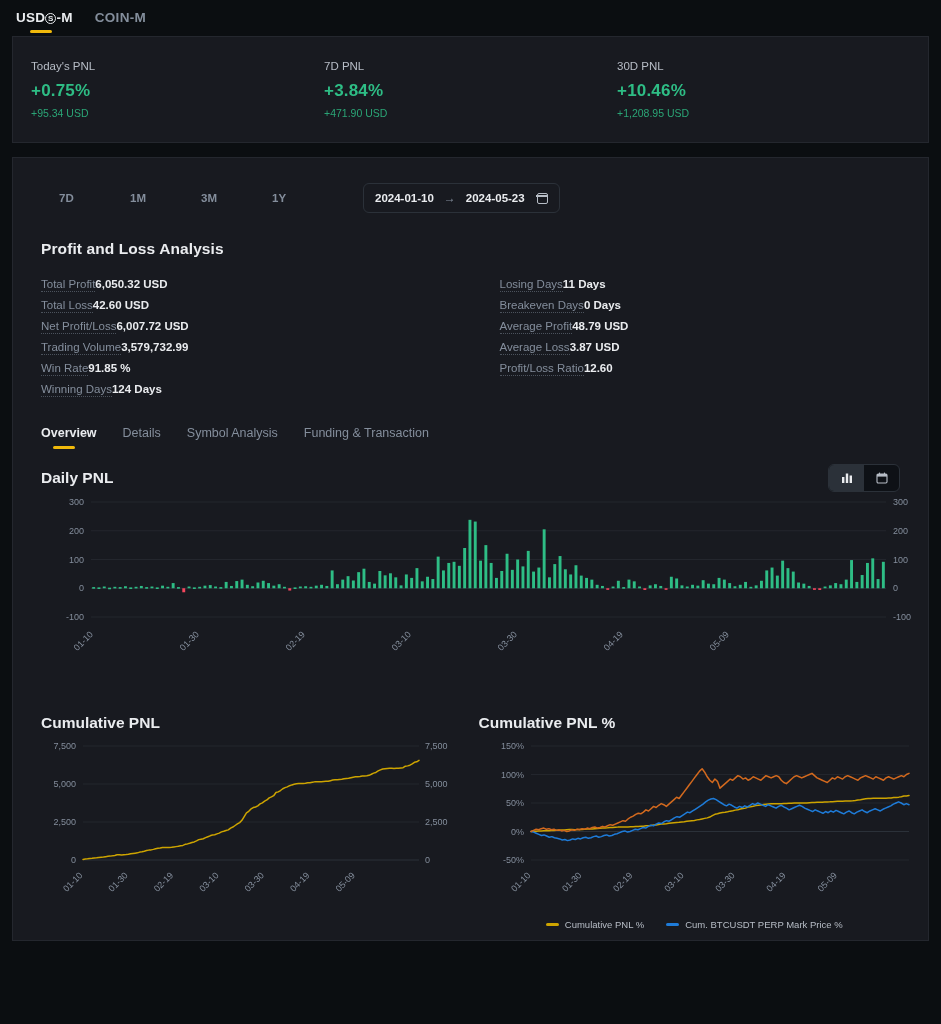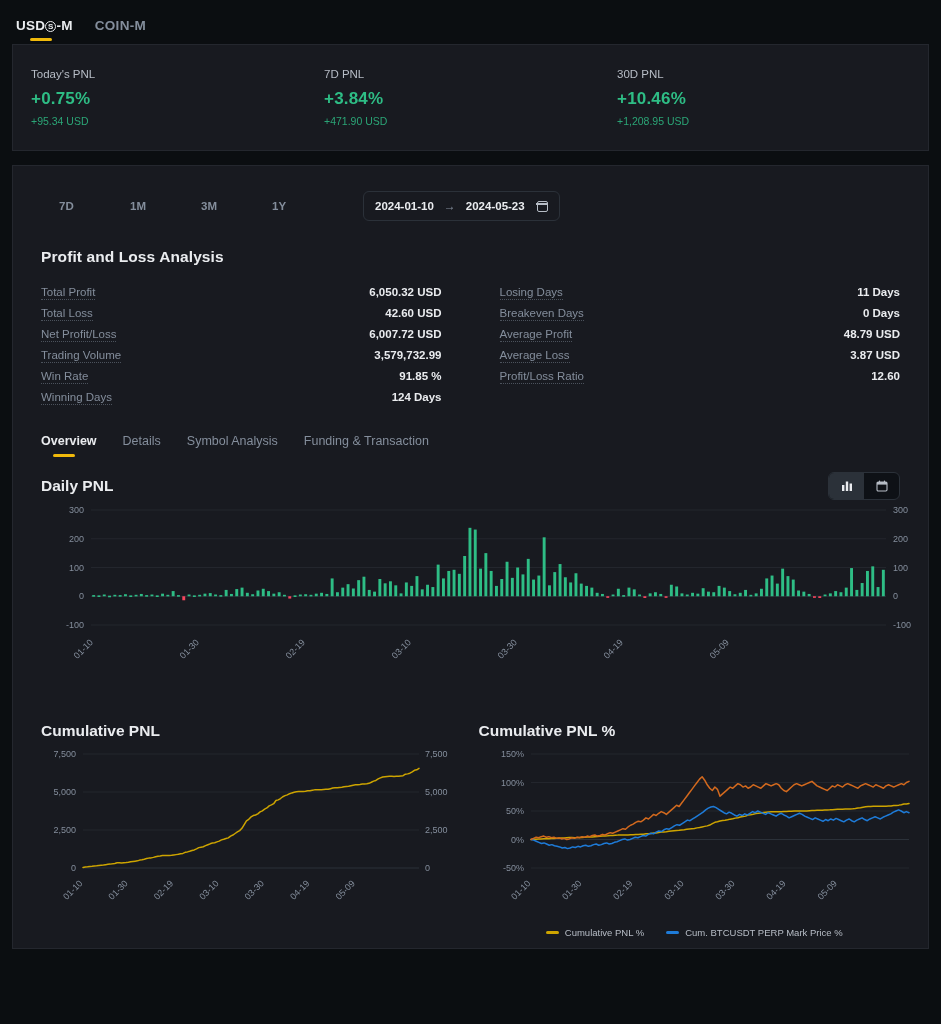--- a/index.html
+++ b/index.html
@@ -6,21 +6,21 @@
   html, body {
     width: 941px; height: 1024px;
     background: #0b0e11;
     font-family: "Liberation Sans", sans-serif;
     color: #eaecef;
     overflow: hidden;
   }
   .page { width: 941px; height: 1024px; position: relative; padding: 0 12px; }
 
   
-  .toptabs { display: flex; align-items: flex-end; gap: 22px; height: 44px; padding: 0 4px; }
+  .toptabs { display: flex; align-items: flex-end; gap: 22px; height: 36px; padding: 0 4px; }
   .toptab { font-size: 13.5px; font-weight: 700; color: #848e9c; letter-spacing: .3px;
             position: relative; padding-bottom: 11px; cursor: pointer; white-space: nowrap; }
   .toptab.active { color: #eaecef; }
   .toptab.active::after { content: ""; position: absolute; left: 14px; bottom: 3px;
             width: 22px; height: 3px; border-radius: 2px; background: #f0b90b; }
   .scoin { display: inline-block; width: 11px; height: 11px; border: 1.3px solid currentColor;
            border-radius: 50%; font-size: 8px; line-height: 9px; text-align: center;
            vertical-align: 1px; font-weight: 700; }
 
   
@@ -45,21 +45,21 @@
   .cal { width: 11px; height: 11px; border: 1.3px solid #b7bdc6; border-radius: 2px;
          position: relative; margin-left: 2px; }
   .cal::before { content:""; position:absolute; left:-1.3px; right:-1.3px; top:1.5px;
          height:2px; background:#b7bdc6; }
 
   .sectitle { font-size: 15.5px; font-weight: 700; margin: 18px 0 0 10px; letter-spacing: .1px; }
 
   .statswrap { display: flex; margin-top: 16px; padding: 0 10px; }
   .statcol { flex: 1; }
   .statcol.right { margin-left: 58px; }
-  .statrow { display: flex; justify-content: space-between; align-items: baseline;
+  .statrow { display: flex; align-items: baseline;
              font-size: 11.5px; padding: 3.5px 0; }
   .statkey { color: #848e9c; border-bottom: 1px dotted #4b525c; padding-bottom: 1px; }
   .statval { color: #eaecef; font-weight: 700; }
 
   
   .subtabs { display: flex; gap: 26px; margin: 26px 0 0 10px; align-items: flex-end; }
   .subtab { font-size: 12.5px; color: #848e9c; position: relative; padding-bottom: 10px;
             cursor: pointer; white-space: nowrap; }
   .subtab.active { color: #eaecef; font-weight: 700; }
   .subtab.active::after { content:""; position:absolute; left: 12px; bottom: 1px;

